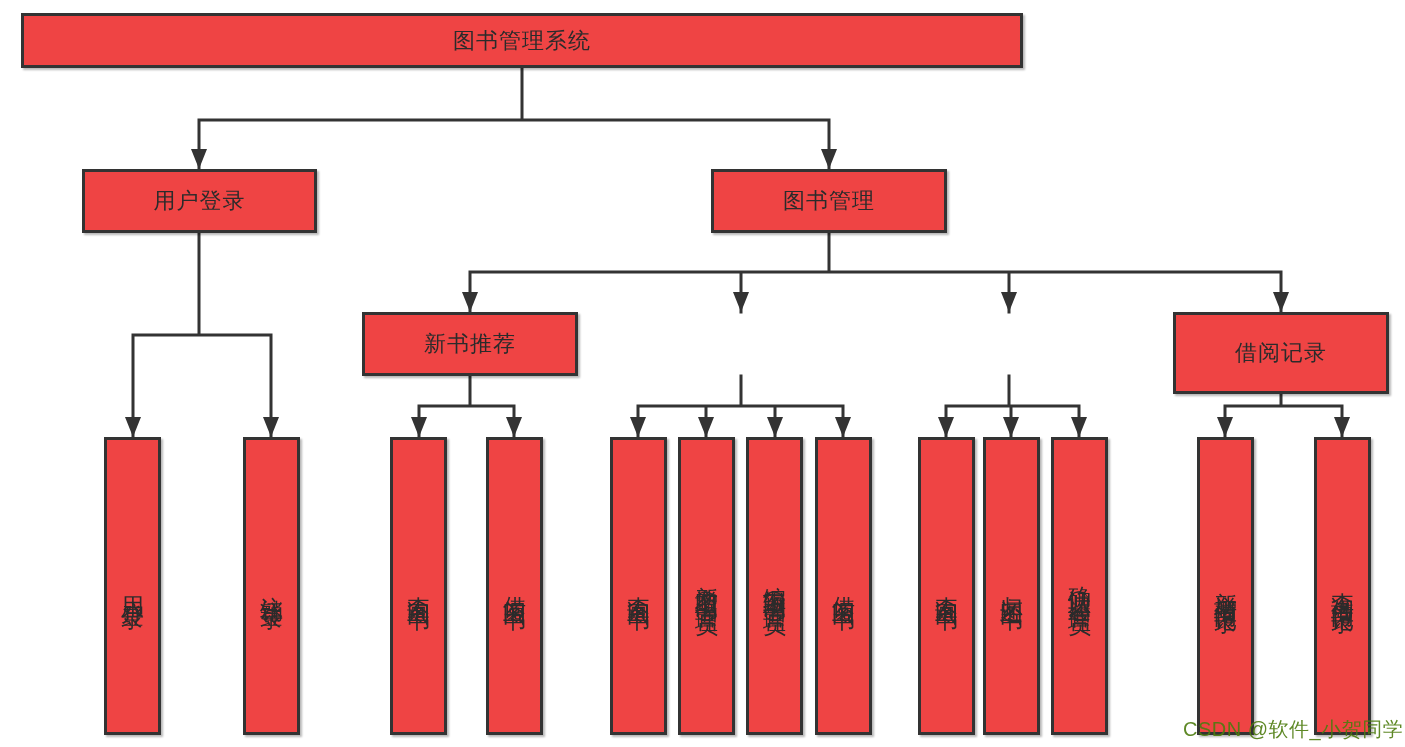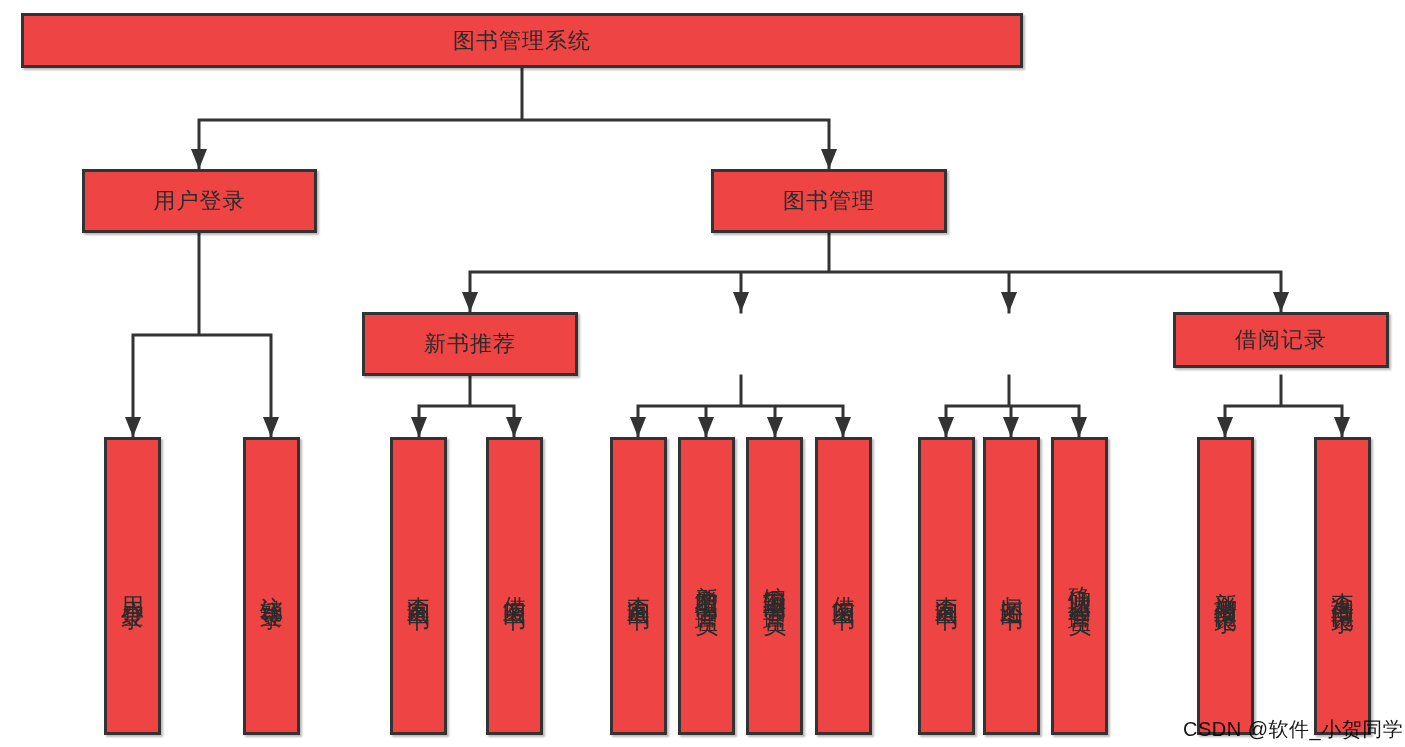--- a/index.html
+++ b/index.html
@@ -50,21 +50,21 @@
     font-size: 23px;
     line-height: 1;
     letter-spacing: 4px;
     white-space: nowrap;
   }
   .watermark {
     position: absolute;
     left: 1183px;
     top: 716px;
     font-size: 20px;
-    color: #000000;
+    color: #4d7c0f;
     opacity: 0.9;
     white-space: nowrap;
     z-index: 5;
     letter-spacing: 0.5px;
   }
 </style>
 </head>
 <body>
 
 <div class="canvas">
@@ -107,21 +107,21 @@
   <div class="box" style="left:82px; top:169px; width:235px; height:64px;">
     <span class="h-label">用户登录</span>
   </div>
   <div class="box" style="left:711px; top:169px; width:236px; height:64px;text-align:right;">
     <span class="h-label">图书管理</span>
   </div>
 
   <div class="box" style="left:362px; top:312px; width:216px; height:64px;">
     <span class="h-label">新书推荐</span>
   </div>
-  <div class="box" style="left:1173px; top:312px; width:216px; height:56px;">
+  <div class="box" style="left:1173px; top:312px; width:216px; height:82px;">
     <span class="h-label">借阅记录</span>
   </div>
 
   <div class="box leaf" style="left:104px;">
     <span class="v-label">用户登录</span>
   </div>
   <div class="box leaf" style="left:243px;">
     <span class="v-label">注销登录</span>
   </div>
 

